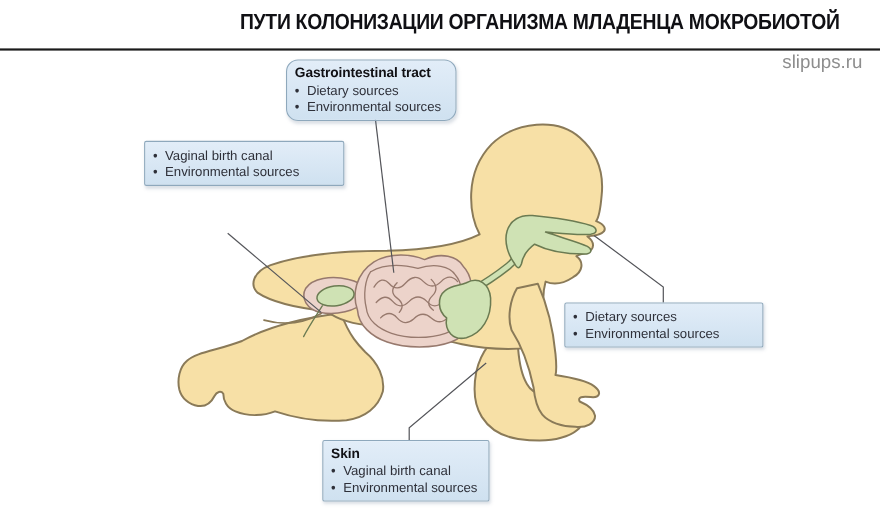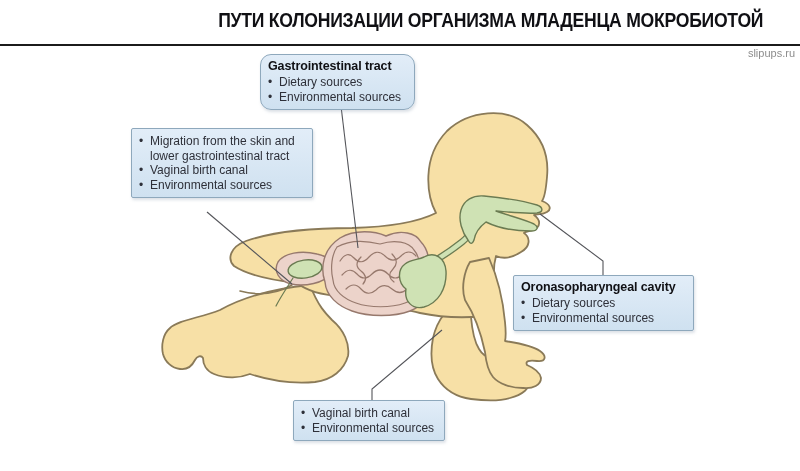--- a/index.html
+++ b/index.html
@@ -9,21 +9,21 @@
   }
   
   #title-bar{position:absolute;left:0;top:0;width:800px;height:44px;text-align:right;}
   #page-title{
     display:inline-block;margin-top:9px;font-size:20px;font-weight:bold;
     color:var(--title-color);letter-spacing:-0.3px;transform:scaleX(.88);transform-origin:center;
     white-space:nowrap;
   }
   #title-rule{position:absolute;left:0;top:44px;width:800px;height:0;border-top:2px solid var(--rule-color);}
   #watermark{
-    position:absolute;right:5px;top:47px;font-size:11px;color:var(--watermark-color);
+    position:absolute;right:16px;top:47px;font-size:17px;color:var(--watermark-color);
   }
   
   svg{position:absolute;left:0;top:0;}
   .body-shape{fill:var(--body-fill);stroke:var(--body-stroke);stroke-width:1.8;stroke-linejoin:round;}
   .body-line{fill:none;stroke:var(--body-stroke);stroke-width:1.6;stroke-linecap:round;}
   .gut-shape{fill:var(--gut-fill);stroke:var(--gut-stroke);stroke-width:1.4;stroke-linejoin:round;}
   .gut-line{fill:none;stroke:var(--gut-stroke);stroke-width:1.2;stroke-linecap:round;}
   .organ-shape{fill:var(--organ-fill);stroke:var(--organ-stroke);stroke-width:1.4;stroke-linejoin:round;}
   .organ-line{fill:none;stroke:var(--organ-stroke);stroke-width:1.2;stroke-linecap:round;}
   .tube-outer{fill:none;stroke:var(--organ-stroke);stroke-width:7;stroke-linecap:round;}
@@ -203,34 +203,33 @@
   <div class="label-box" style="left:260px;top:54px;width:155px;border-radius:11px;">
     <div class="box-title">Gastrointestinal tract</div>
     <ul>
       <li>Dietary sources</li>
       <li>Environmental sources</li>
     </ul>
   </div>
 
   <div class="label-box" style="left:131px;top:128px;width:182px;">
     <ul>
-      <li>Migration from the skin and lower gastrointestinal tract</li>
       <li>Vaginal birth canal</li>
       <li>Environmental sources</li>
     </ul>
   </div>
 
   <div class="label-box" style="left:513px;top:275px;width:181px;">
-    <div class="box-title">Oronasopharyngeal cavity</div>
     <ul>
       <li>Dietary sources</li>
       <li>Environmental sources</li>
     </ul>
   </div>
 
   <div class="label-box" style="left:293px;top:400px;width:152px;">
+    <div class="box-title">Skin</div>
     <ul>
       <li>Vaginal birth canal</li>
       <li>Environmental sources</li>
     </ul>
   </div>
 
 </div>
 
 </body></html>

